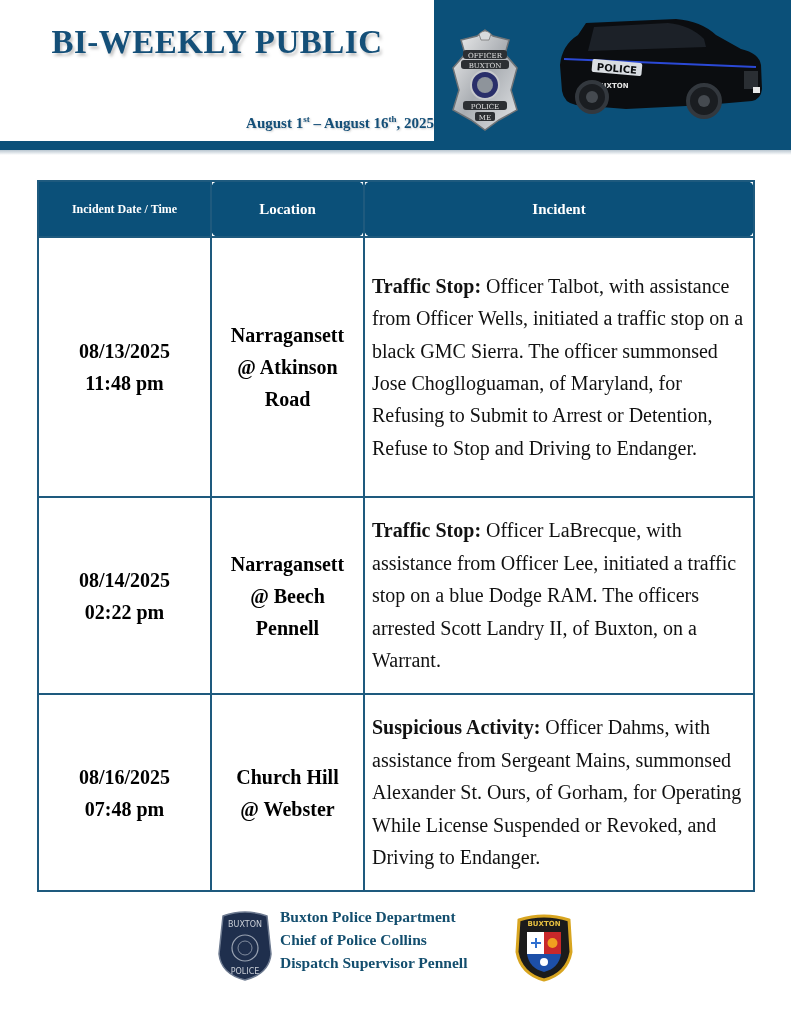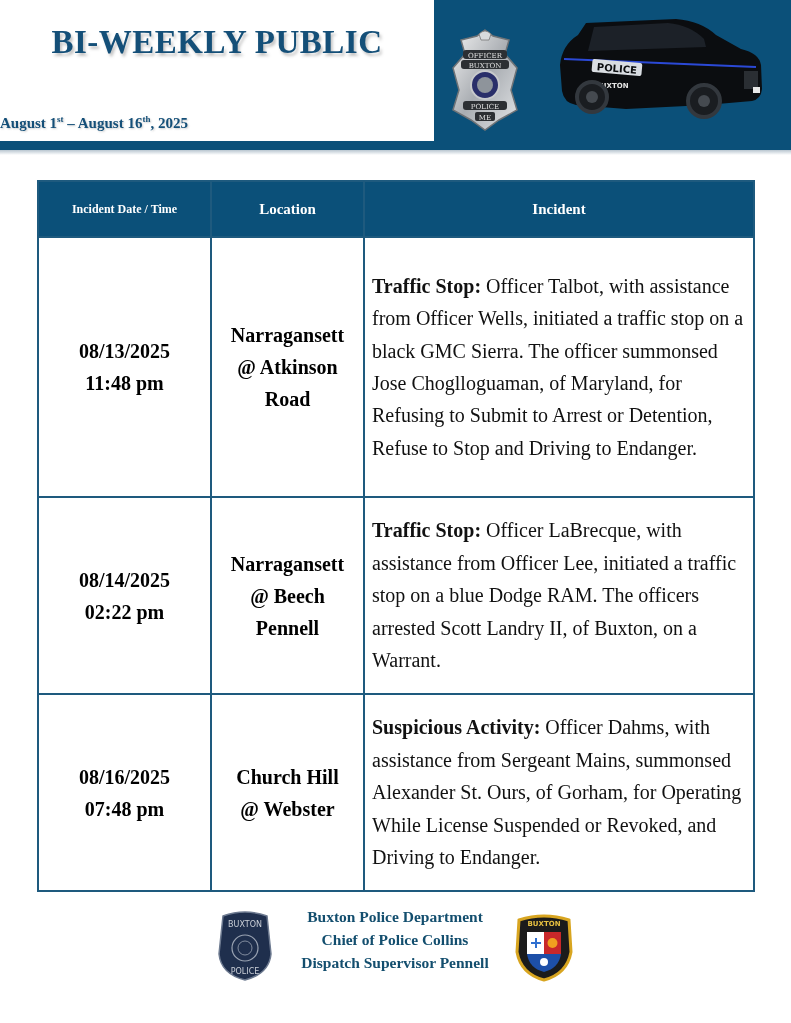--- a/index.html
+++ b/index.html
@@ -5,47 +5,47 @@
   html, body { margin: 0; padding: 0; background: #ffffff; }
   body { width: 791px; height: 1023px; position: relative; overflow: hidden;
          font-family: "Liberation Serif", "DejaVu Serif", serif; }
 
   
   .banner { position: absolute; left: 0; top: 0; width: 791px; height: 150px; background: #0b5079; }
   .title-box { position: absolute; left: 0; top: 0; width: 434px; height: 141px; background: #ffffff; }
   .title { position: absolute; left: 0; width: 434px; text-align: center; top: 22px;
            color: #144f78; font-weight: bold; font-size: 33px; line-height: 40px; letter-spacing: 0.5px;
            text-shadow: 2px 3px 3px rgba(90,90,90,0.35); }
-  .subtitle { position: absolute; left: 0; width: 434px; text-align: left; top: 114px;
+  .subtitle { position: absolute; left: 0; width: 434px; text-align: right; top: 114px;
               color: #144f78; font-weight: bold; font-size: 15px;
               text-shadow: 1px 1px 2px rgba(90,90,90,0.3); }
   .subtitle sup { font-size: 9px; }
   .banner-shadow { position: absolute; left: 0; top: 150px; width: 791px; height: 5px;
                    background: linear-gradient(#b9c6d0, rgba(255,255,255,0)); }
 
   
   .badge { position: absolute; left: 449px; top: 28px; width: 72px; height: 104px; }
   
   .vehicle { position: absolute; left: 556px; top: 15px; width: 210px; height: 108px; }
 
   
   table.incidents { position: absolute; left: 37px; top: 180px; width: 716px;
                     border-collapse: collapse; table-layout: fixed; }
   table.incidents th { background: #0b5079; color: #ffffff; font-weight: bold;
                        border: 2px solid #1e5a7e; height: 22px; padding: 16px; text-align: center; }
-  th.c1 { font-size: 12px; } th.c2, th.c3 { font-size: 15px; }
+  th.c1 { font-size: 12px; } th.c2, th.c3 { font-size: 15px; border-radius: 8px; }
   table.incidents td { border: 2px solid #1e5a7e; vertical-align: middle; }
   td.date, td.loc { text-align: center; font-weight: bold; font-size: 20px; line-height: 32px; color: #000; }
   td.desc { font-size: 20px; line-height: 32.4px; color: #111; padding: 0 6px 0 7px; vertical-align: top; }
   td.desc b { font-weight: bold; }
   col.w1 { width: 173px; } col.w2 { width: 153px; } col.w3 { width: 390px; }
   tr.r1 td { height: 256px; } tr.r2 td { height: 193px; } tr.r3 td { height: 193px; margin-top: 11px; }
 
   
-  .footer-text { position: absolute; left: 280px; top: 905px; width: 230px; text-align: center;
+  .footer-text { position: absolute; left: 280px; top: 905px; width: 230px; text-align: left;
                  color: #134e6e; font-weight: bold; font-size: 15.5px; line-height: 23px; }
   .patch-police { position: absolute; left: 217px; top: 910px; width: 56px; height: 72px; }
   .patch-fire { position: absolute; left: 513px; top: 912px; width: 62px; height: 70px; }
 </style>
 </head>
 <body>
 
 <div class="banner">
   <div class="title-box">
     <div class="title">

